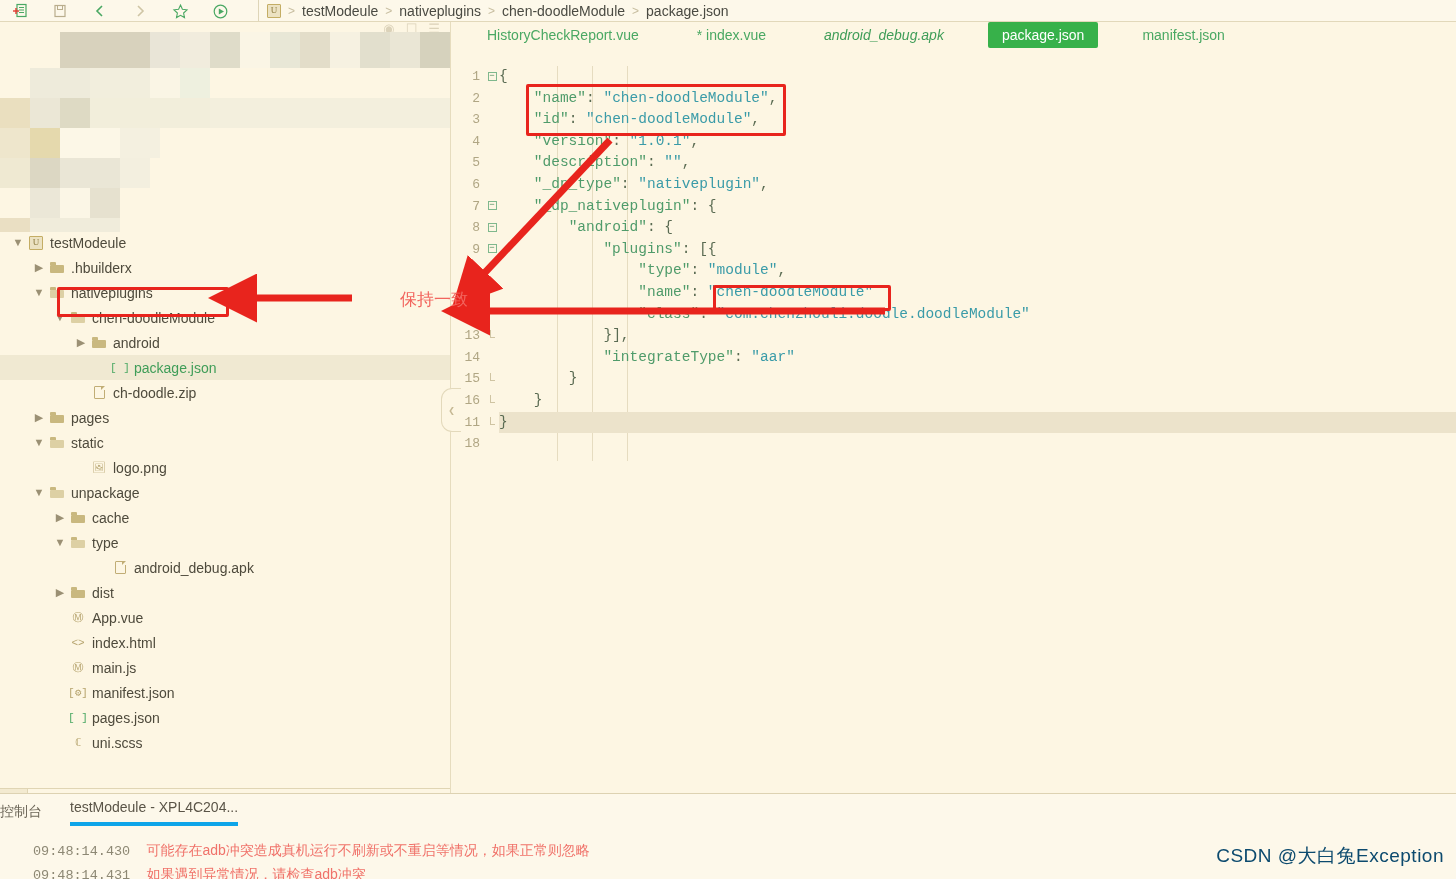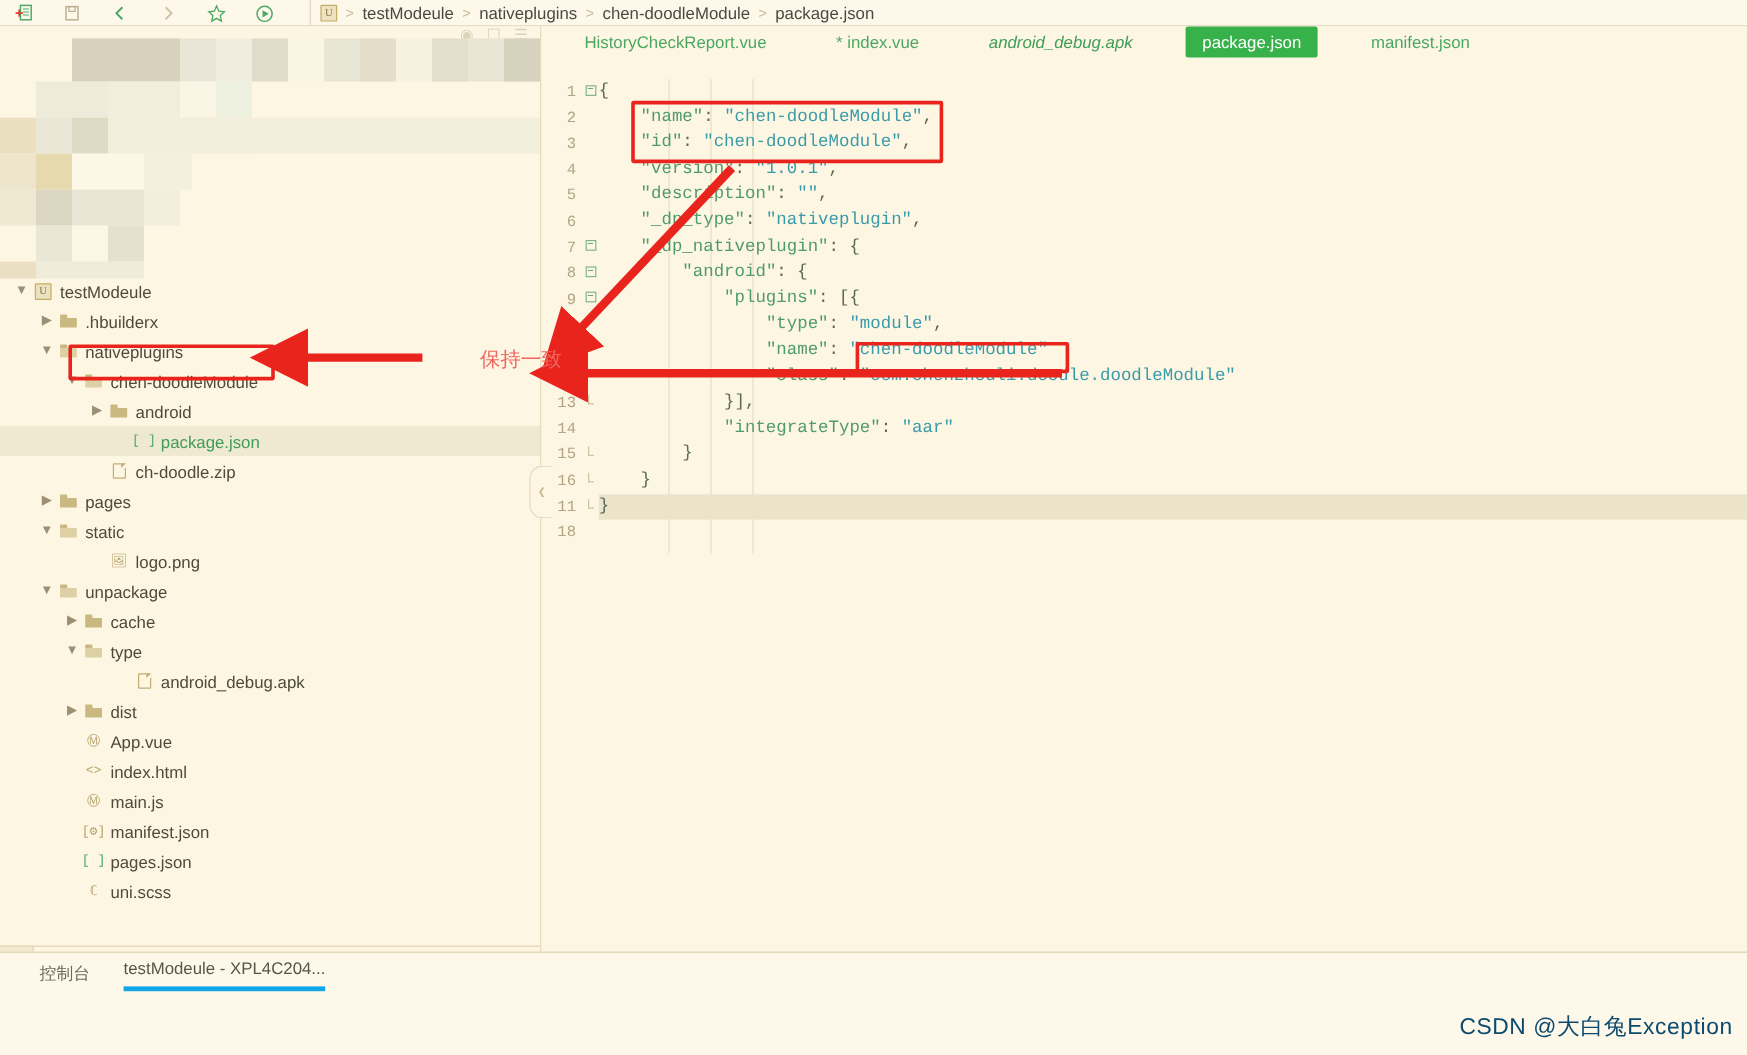--- a/index.html
+++ b/index.html
@@ -177,21 +177,21 @@
     font-family: "Liberation Sans", sans-serif;
   }
 
   
   .console {
     position: absolute; left: 0; top: 793px; width: 1456px; height: 86px;
     background: #fdf8ea; border-top: 1px solid #ddd2b2;
   }
   .console-tabs {
     position: absolute; left: 0; top: 0; height: 36px; width: 100%;
-    display: flex; align-items: center; gap: 28px; padding-left: 33px;
+    display: flex; align-items: center; gap: 28px; 
   }
   .ct-label { font-size: 14px; color: #6e685a; }
   .ct-item {
     font-size: 14px; color: #5a5447; padding-bottom: 7px;
     border-bottom: 4px solid #0ea5e9;
   }
   .console-body {
     position: absolute; left: 33px; top: 44px; right: 0; bottom: 0;
     font-family: "Liberation Mono", monospace; font-size: 13.5px;
   }
@@ -612,15 +612,19 @@
   </svg>
 
   <div class="anno-text" style="left:400px; top:288px;">保持一致</div>
 </div>
 
 <div class="console">
   <div class="console-tabs">
     <span class="ct-label">控制台</span>
     <span class="ct-item">testModeule - XPL4C204...</span>
   </div>
+  <div class="console-body" id="console-body">
+      <div class="log-row"><span class="log-ts">09:48:14.430</span>&nbsp;&nbsp;<span class="log-msg">可能存在adb冲突造成真机运行不刷新或不重启等情况，如果正常则忽略</span></div>
+      <div class="log-row"><span class="log-ts">09:48:14.431</span>&nbsp;&nbsp;<span class="log-msg">如果遇到异常情况，请检查adb冲突</span></div>
+    </div>
 </div>
 
 <div class="watermark">CSDN @大白兔Exception</div>
 
 </body></html>

